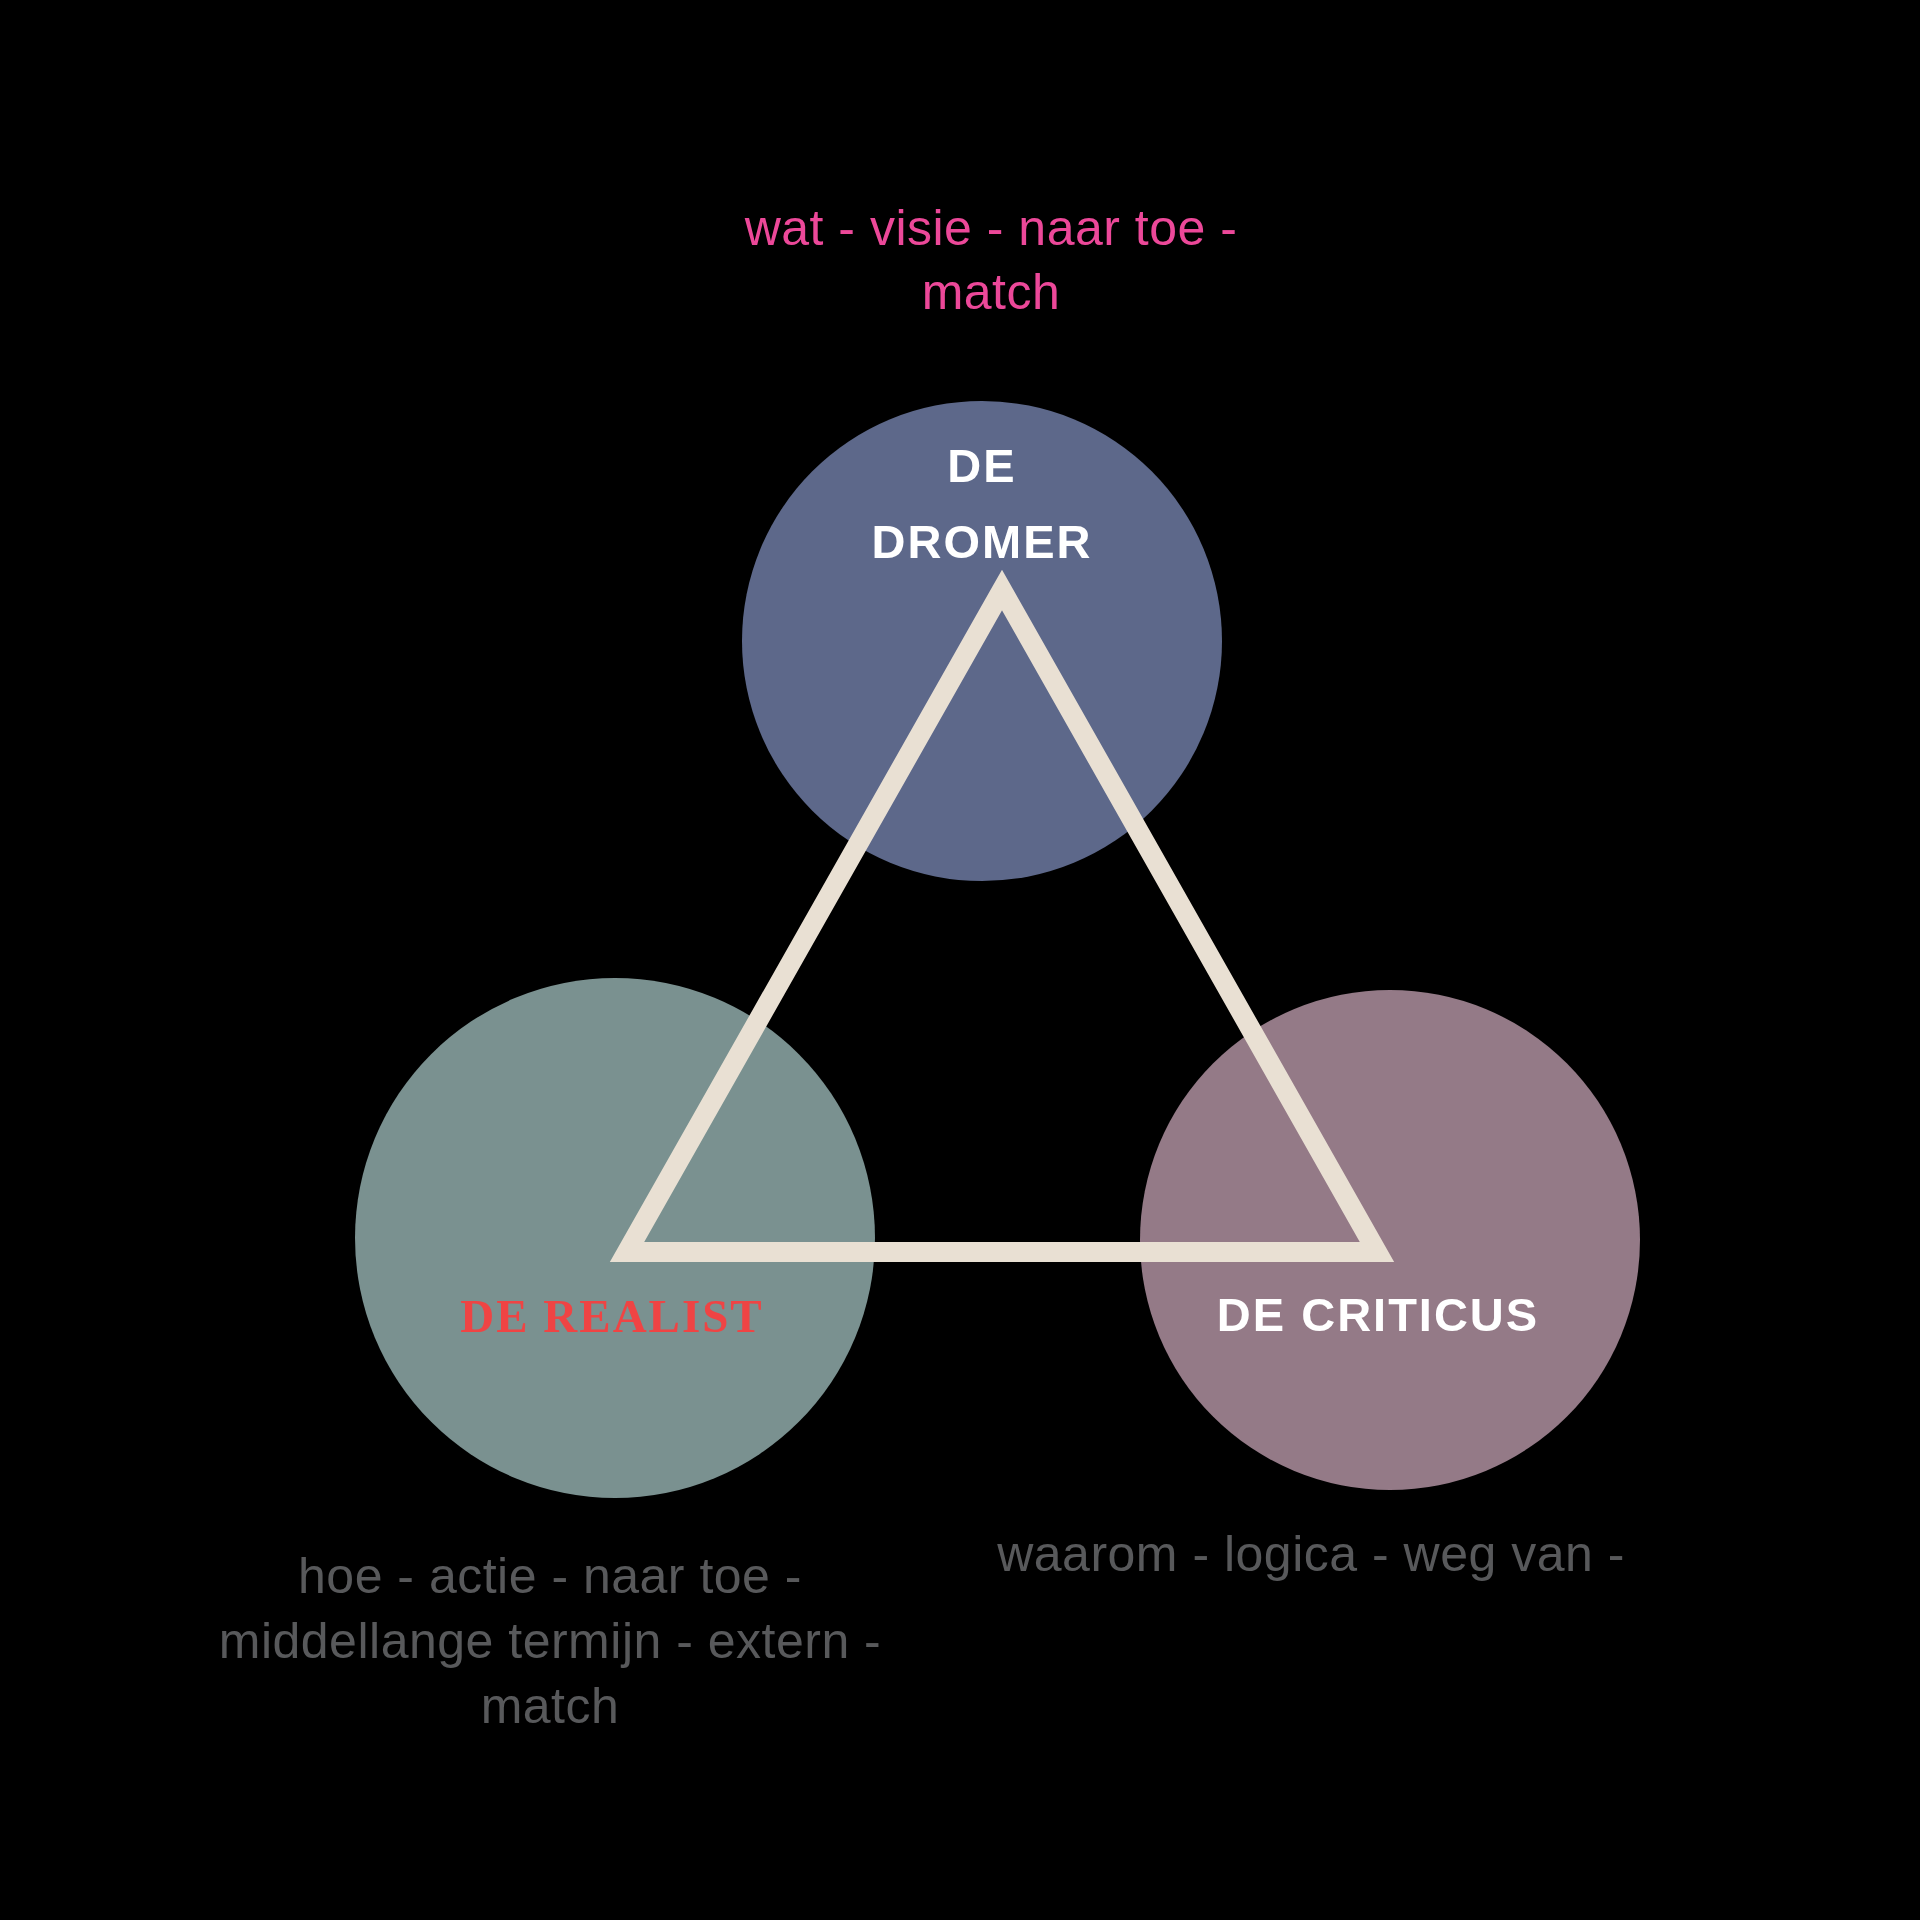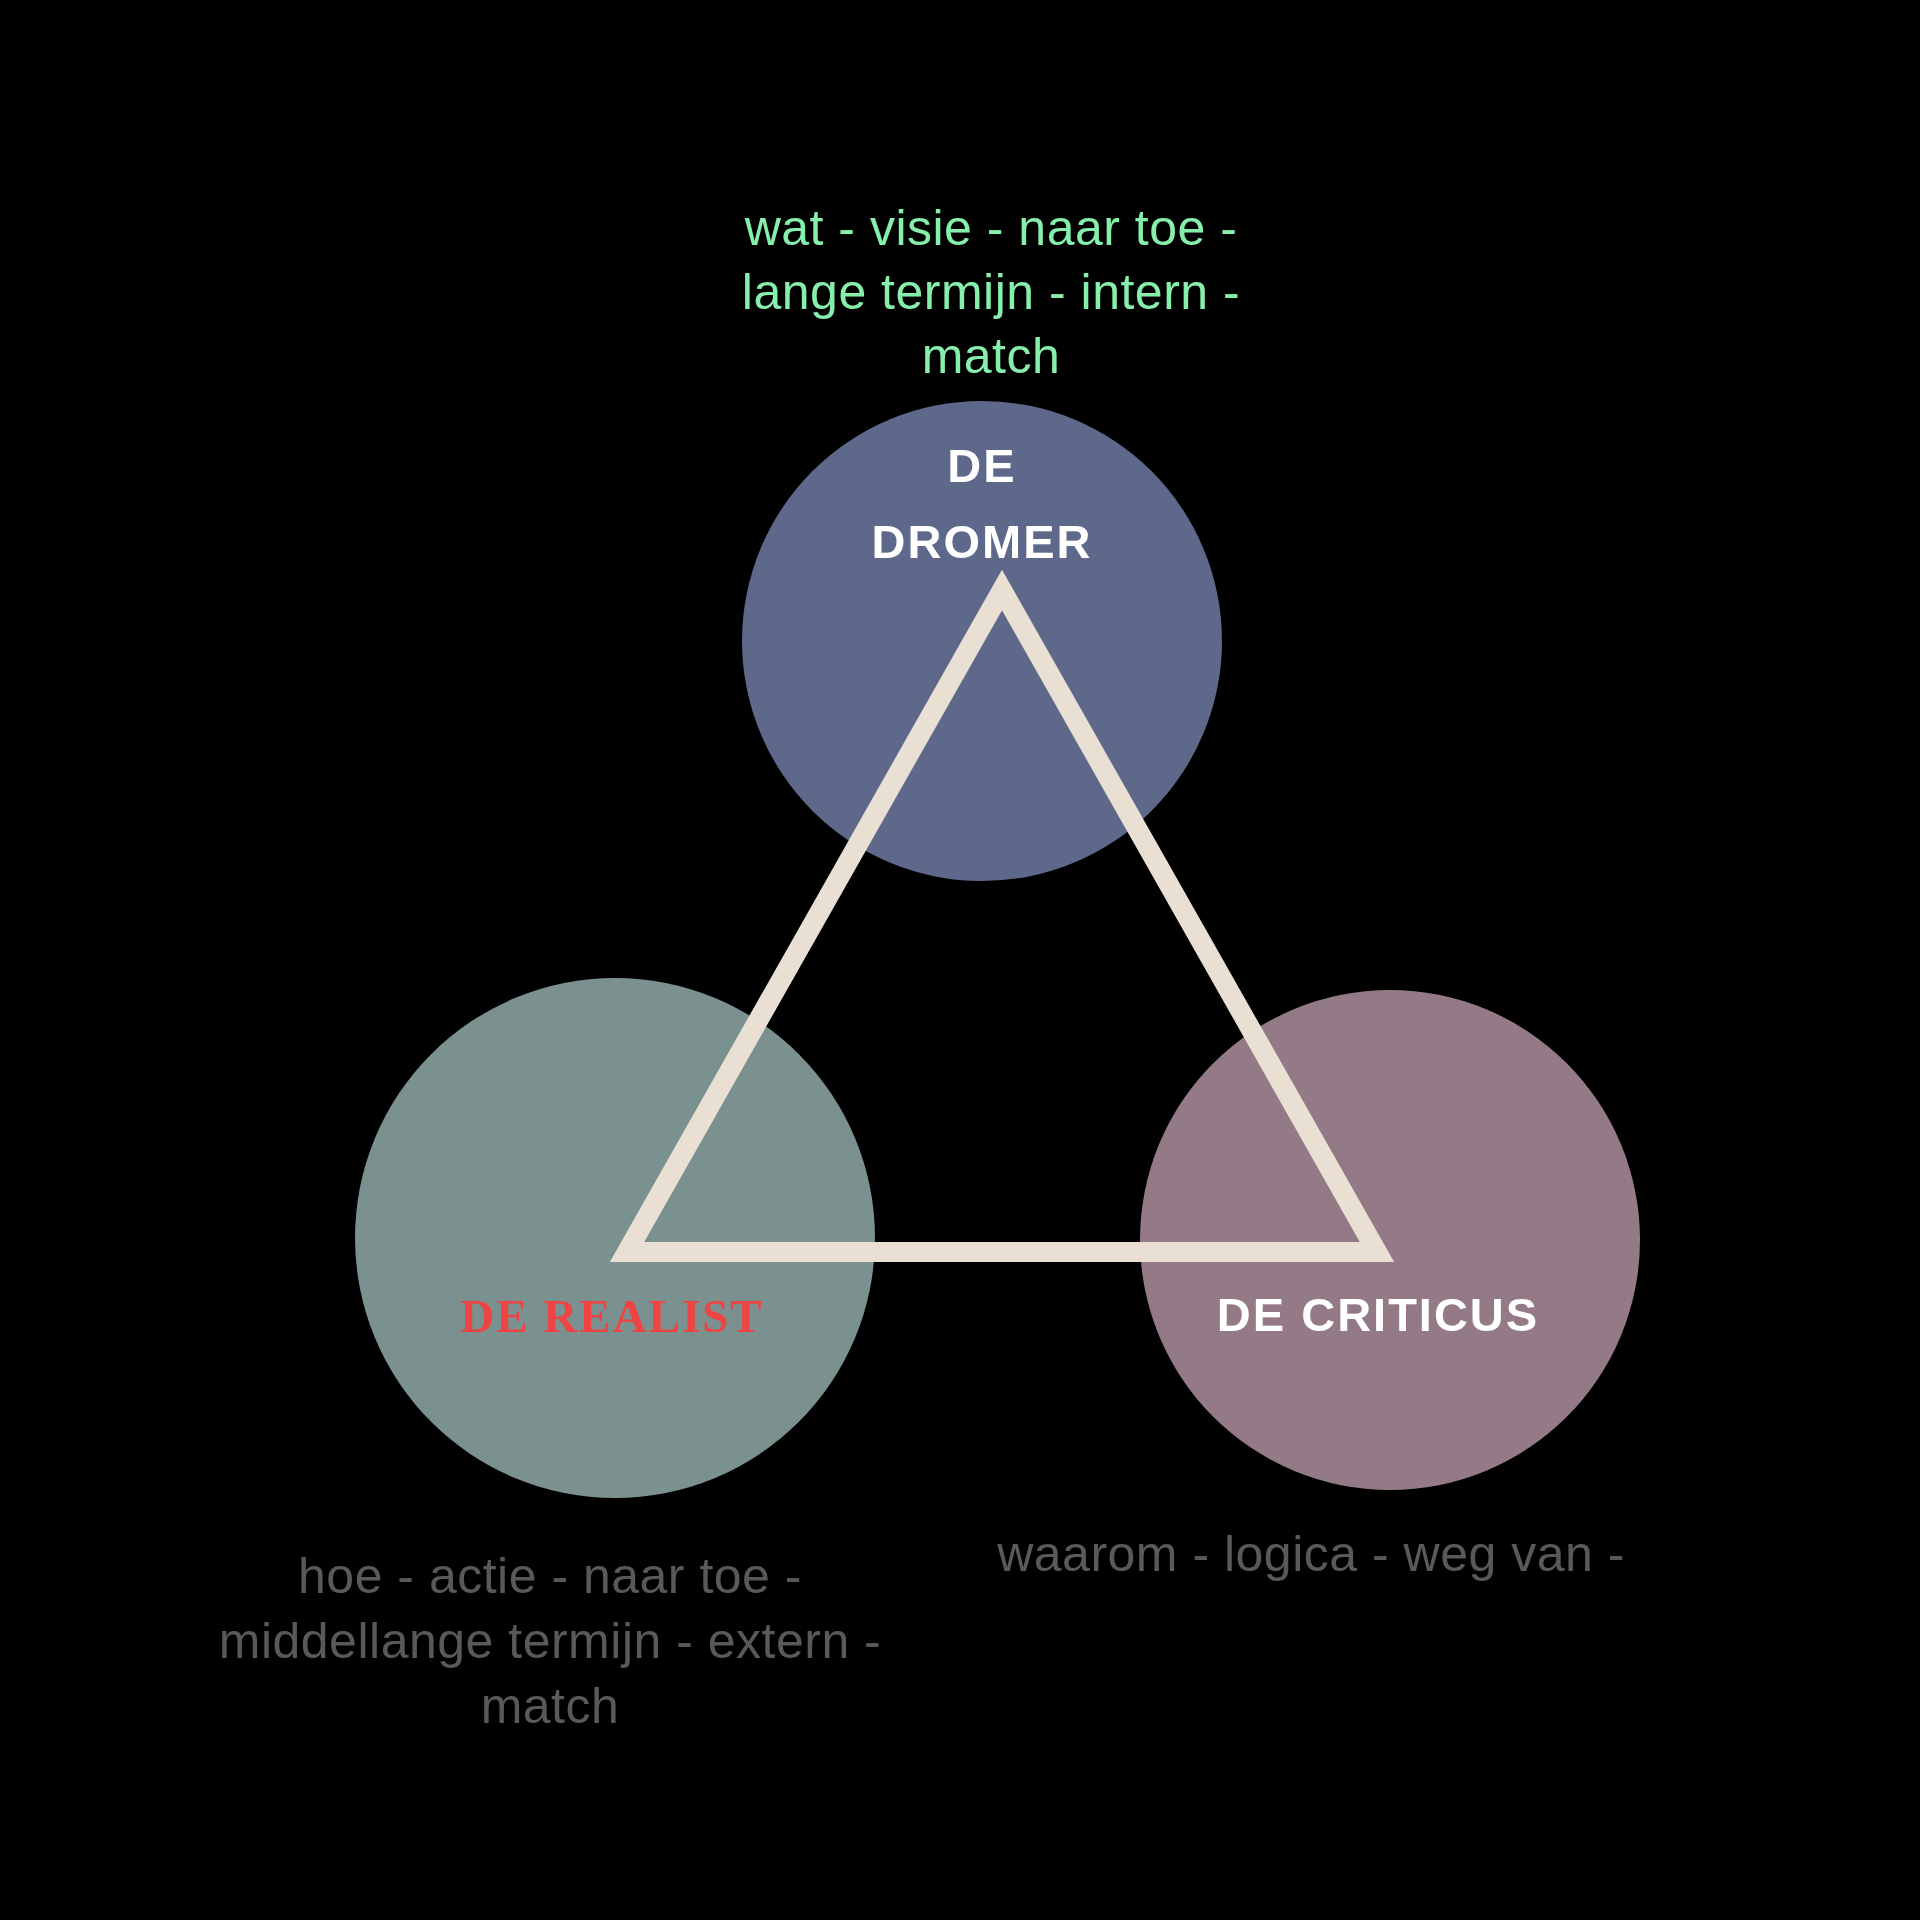--- a/index.html
+++ b/index.html
@@ -66,23 +66,22 @@
 
   <div class="circle-title" style="left: 742px; top: 428px; width: 480px; color: rgb(255, 255, 255);">
     <div>DE</div>
     <div>DROMER</div>
   </div>
 
   <div class="circle-title single" style="left: 352px; top: 1286px; width: 520px; color: #ef4444; font-family: Liberation Serif, serif;">DE REALIST</div>
 
   <div class="circle-title single" style="left: 1128px; top: 1285px; width: 500px; color: rgb(255, 255, 255);">DE CRITICUS</div>
 
-  <div class="notes" style="left: 591px; top: 196px; width: 800px; color: #86efac;">
+  <div class="notes" style="left: 591px; top: 196px; width: 800px; color: #ec4899;">
     <div>wat - visie - naar toe -</div>
-    <div>lange termijn - intern -</div>
     <div>match</div>
   </div>
 
   <div class="notes bottom" style="left: 150px; top: 1544px; width: 800px; color: rgb(88, 89, 91);">
     <div>hoe - actie - naar toe -</div>
     <div>middellange termijn - extern -</div>
     <div>match</div>
   </div>
 
   <div class="notes bottom" style="left: 911px; top: 1522px; width: 800px; color: rgb(88, 89, 91); text-align: center;">

